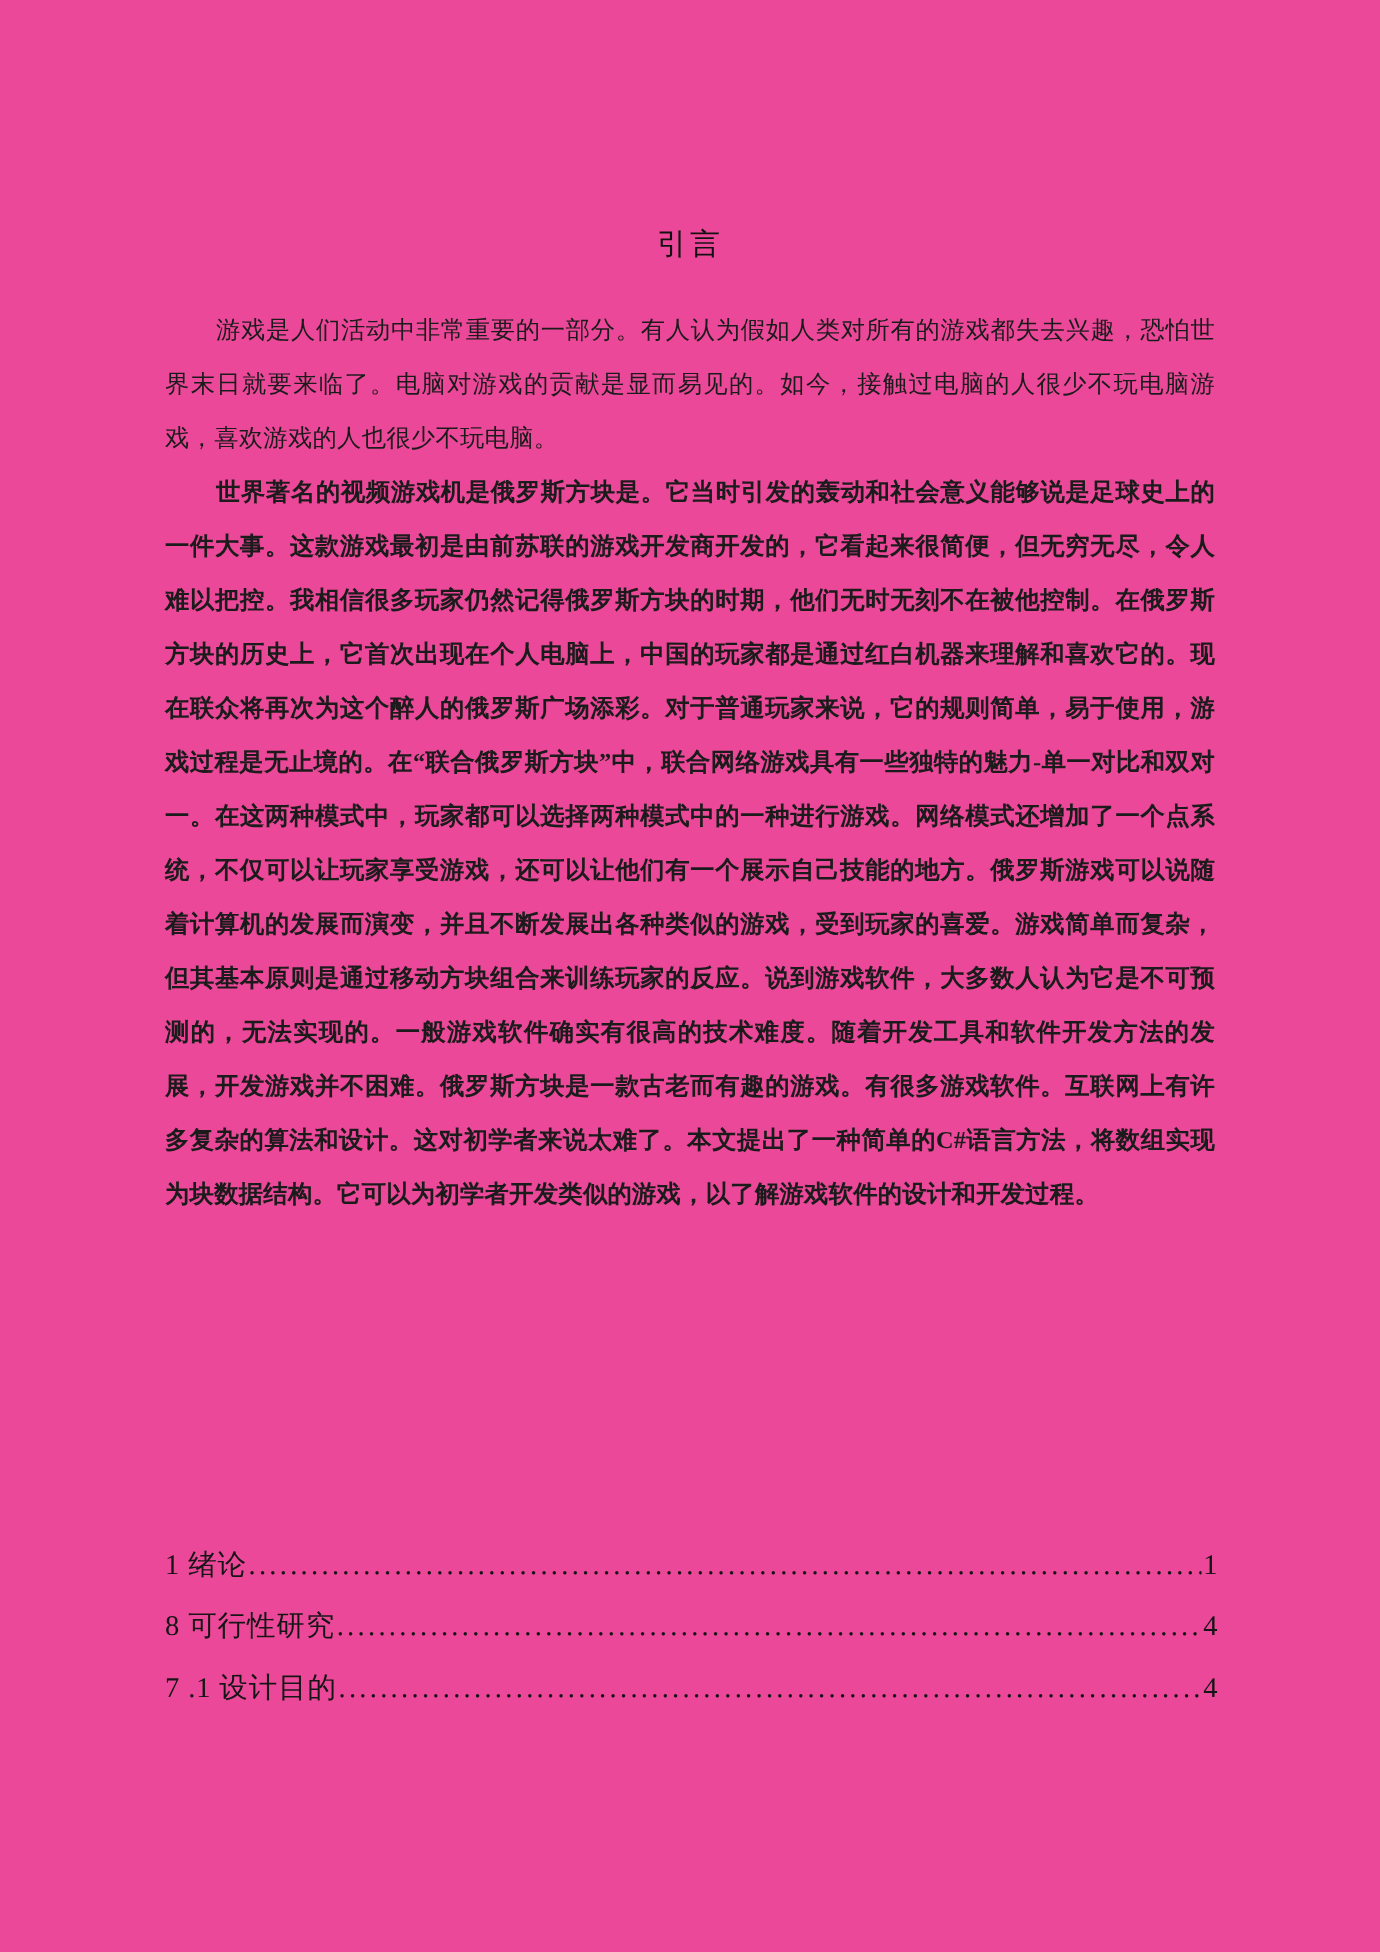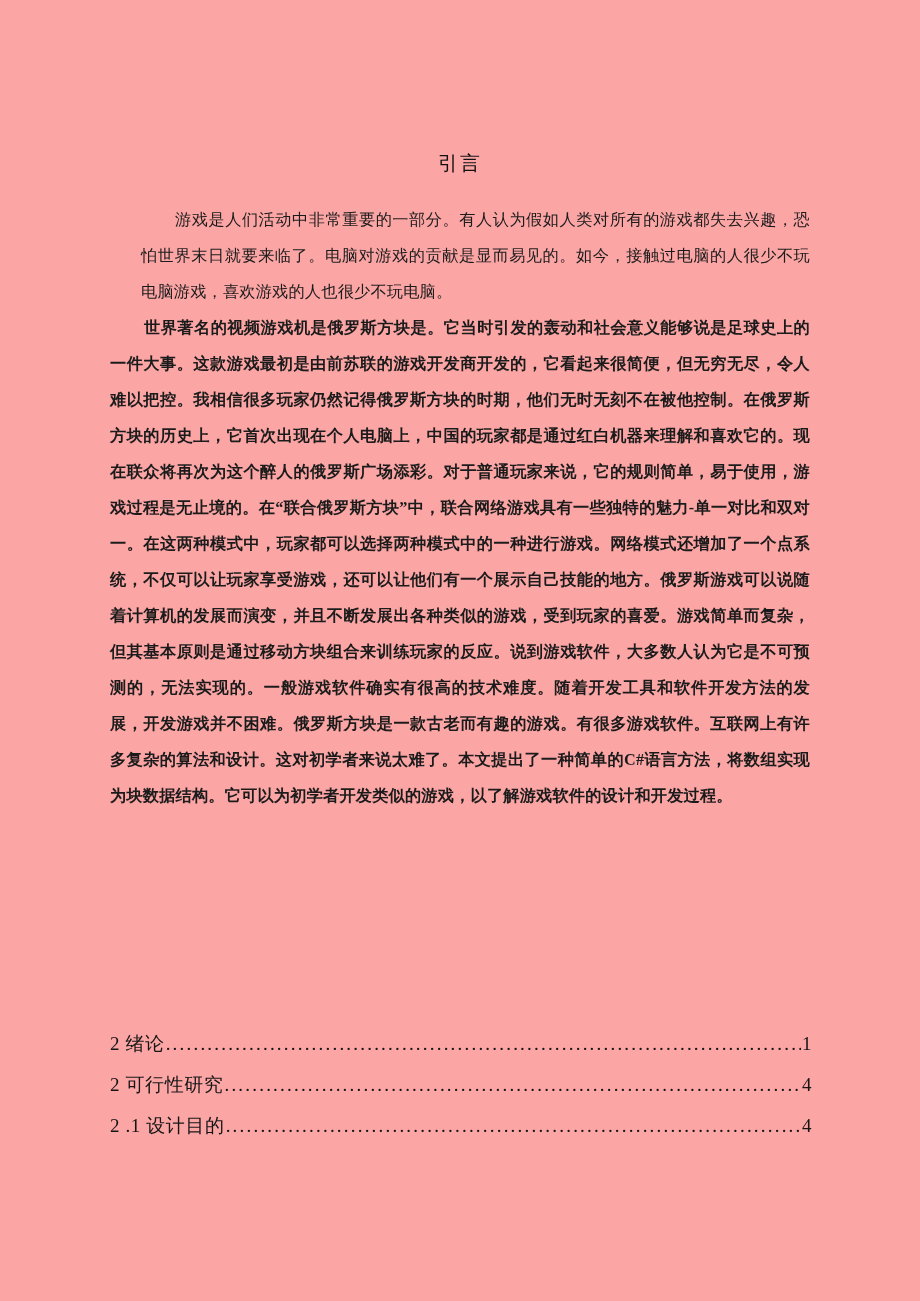--- a/index.html
+++ b/index.html
@@ -5,21 +5,21 @@
   html, body {
     margin: 0;
     padding: 0;
     background: #ffffff;
   }
 
   .page {
     position: relative;
     width: 920px;
     height: 1301px;
-    background: #fca5a5;
+    background: #ec4899;
     margin: 0 auto;
     overflow: hidden;
     font-family: "Liberation Serif", "DejaVu Serif", serif;
     color: #1a1a1a;
   }
 
   
 
   .intro-section {
     position: absolute;
@@ -46,21 +46,20 @@
     text-align-last: left;
     text-indent: 34px;
     color: #1b1b1b;
     letter-spacing: 0.2px;
     word-break: break-all;
     margin: 0;
   }
 
   #intro-para-1 {
     margin-top: 24px;
-    margin-left: 31px;
   }
 
   #intro-para-2 {
     margin-top: 0;
     font-weight: bold;
   }
 
   
 
   .toc-section {
@@ -126,33 +125,33 @@
     <p id="intro-para-1" class="body-paragraph">游戏是人们活动中非常重要的一部分。有人认为假如人类对所有的游戏都失去兴趣，恐怕世界末日就要来临了。电脑对游戏的贡献是显而易见的。如今，接触过电脑的人很少不玩电脑游戏，喜欢游戏的人也很少不玩电脑。</p>
 
     <p id="intro-para-2" class="body-paragraph">世界著名的视频游戏机是俄罗斯方块是。它当时引发的轰动和社会意义能够说是足球史上的一件大事。这款游戏最初是由前苏联的游戏开发商开发的，它看起来很简便，但无穷无尽，令人难以把控。我相信很多玩家仍然记得俄罗斯方块的时期，他们无时无刻不在被他控制。在俄罗斯方块的历史上，它首次出现在个人电脑上，中国的玩家都是通过红白机器来理解和喜欢它的。现在联众将再次为这个醉人的俄罗斯广场添彩。对于普通玩家来说，它的规则简单，易于使用，游戏过程是无止境的。在“联合俄罗斯方块”中，联合网络游戏具有一些独特的魅力-单一对比和双对一。在这两种模式中，玩家都可以选择两种模式中的一种进行游戏。网络模式还增加了一个点系统，不仅可以让玩家享受游戏，还可以让他们有一个展示自己技能的地方。俄罗斯游戏可以说随着计算机的发展而演变，并且不断发展出各种类似的游戏，受到玩家的喜爱。游戏简单而复杂，但其基本原则是通过移动方块组合来训练玩家的反应。说到游戏软件，大多数人认为它是不可预测的，无法实现的。一般游戏软件确实有很高的技术难度。随着开发工具和软件开发方法的发展，开发游戏并不困难。俄罗斯方块是一款古老而有趣的游戏。有很多游戏软件。互联网上有许多复杂的算法和设计。这对初学者来说太难了。本文提出了一种简单的C#语言方法，将数组实现为块数据结构。它可以为初学者开发类似的游戏，以了解游戏软件的设计和开发过程。</p>
   </div>
 
   <div class="toc-section">
 
     <div class="toc-list">
 
       <div class="toc-entry">
-        <span class="toc-label">2 绪论 </span>
+        <span class="toc-label">1 绪论 </span>
         <span class="toc-leader">...................................................................................................</span>
         <span class="toc-page">1</span>
       </div>
 
       <div class="toc-entry">
-        <span class="toc-label">2 可行性研究</span>
+        <span class="toc-label">8 可行性研究</span>
         <span class="toc-leader">...................................................................................................</span>
         <span class="toc-page">4</span>
       </div>
 
       <div class="toc-entry">
-        <span class="toc-label">2 .1 设计目的</span>
+        <span class="toc-label">7 .1 设计目的</span>
         <span class="toc-leader">...................................................................................................</span>
         <span class="toc-page">4</span>
       </div>
 
     </div>
   </div>
 
 </div>
 
 </body></html>

